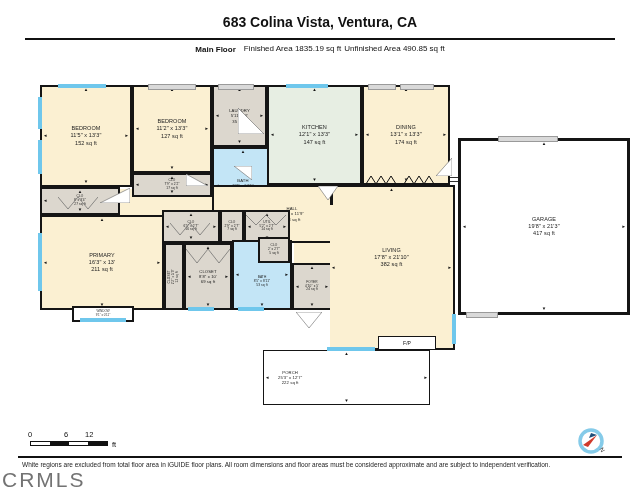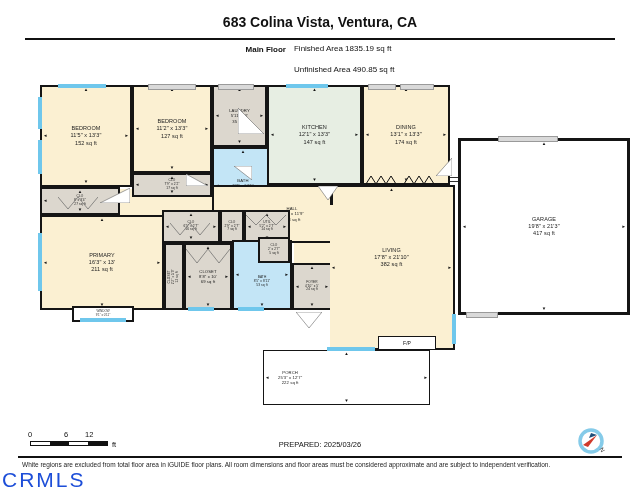--- a/index.html
+++ b/index.html
@@ -4,21 +4,21 @@
 <style>
   html,body{margin:0;padding:0;background:#fff;}
   body{font-family:"Liberation Sans", sans-serif; color:#111;}
   #canvas{position:relative;width:640px;height:495px;background:#fff;overflow:hidden;}
 
   
   .title{position:absolute;top:14px;left:0;width:640px;text-align:center;font-size:14px;font-weight:bold;}
   .title-rule{position:absolute;top:38px;left:25px;width:590px;height:2px;background:#111;}
   .subhead{position:absolute;top:44px;left:0;width:640px;display:flex;justify-content:center;gap:8px;font-size:8px;}
   .subhead .fl{font-weight:bold;padding-top:1px;}
-  .subhead .areas{display:flex;flex-direction:column;gap:12px;}
+  .subhead .areas{display:flex;flex-direction:row;gap:3px;}
 
   
   .room{position:absolute;box-sizing:border-box;border:2.5px solid #151515;display:flex;align-items:center;justify-content:center;text-align:center;z-index:1;}
   .room.noL{border-left:none}
   .room.noR{border-right:none}
   .room.thin{border-width:1px}
   .filler{position:absolute;z-index:0;}
   .beige{background:#FBF0D2}.gray{background:#DCD7CE}.blue{background:#C3E5F6}.green{background:#E7EEE3}.white{background:#fff}
   .rlabel{display:flex;flex-direction:column;font-size:5.5px;line-height:1.3;color:#222;letter-spacing:.1px;}
   .rlabel.sm{font-size:4.2px;line-height:1.25}
@@ -45,21 +45,21 @@
   .scale-labels{position:relative;height:10px;}
   .scale-labels span{position:absolute;top:0;}
   .sl0{left:-2px}.sl6{left:34px}.sl12{left:55px}
   .bar{position:relative;margin-top:1px;width:78px;height:5px;border:1px solid #111;box-sizing:border-box;
        background:linear-gradient(90deg,#fff 0 25%,#111 25% 50%,#fff 50% 75%,#111 75% 100%);}
   .ft{position:absolute;left:82px;top:10px;}
   .prepared{position:absolute;top:440px;left:0;width:640px;text-align:center;font-size:7.5px;}
   .compass{position:absolute;left:576px;top:426px;z-index:5;}
   .footer-rule{position:absolute;top:456px;left:18px;width:604px;height:2px;background:#111;}
   .disclaimer{position:absolute;top:461px;left:22px;width:600px;font-size:6.5px;color:#222;}
-  .watermark{position:absolute;top:468px;left:2px;font-size:21px;color:#1d4ed8;letter-spacing:2px;font-weight:400;}
+  .watermark{position:absolute;top:468px;left:2px;font-size:21px;color:#737373;letter-spacing:2px;font-weight:400;}
 </style>
 </head>
 <body>
 
 <div id="canvas">
 
   <div class="title">683 Colina Vista, Ventura, CA</div>
   <div class="title-rule"></div>
   <div class="subhead">
     <span class="fl">Main Floor</span>
@@ -367,21 +367,20 @@
   <div class="scalebar">
     <div class="scale-labels">
       <span class="sl0">0</span>
       <span class="sl6">6</span>
       <span class="sl12">12</span>
     </div>
     <div class="bar"></div>
     <span class="ft">ft</span>
   </div>
 
-  <div class="prepared">PREPARED: 2025/03/26</div>
 
   <svg class="compass" width="34" height="34">
     <circle cx="15" cy="15" r="11" fill="#fff" stroke="#85CBE9" stroke-width="3.5"></circle>
     <polygon points="7,19 21,9 12,21" fill="#D03A2B"></polygon>
     <polygon points="21,9 15,7 13,12" fill="#1F4E79"></polygon>
     <text x="25" y="24" font-size="6" fill="#333" transform="rotate(60 25 22)">N</text>
   </svg>
 
   <div class="footer-rule"></div>
   <div class="disclaimer">White regions are excluded from total floor area in iGUIDE floor plans. All room dimensions and floor areas must be considered approximate and are subject to independent verification.</div>

